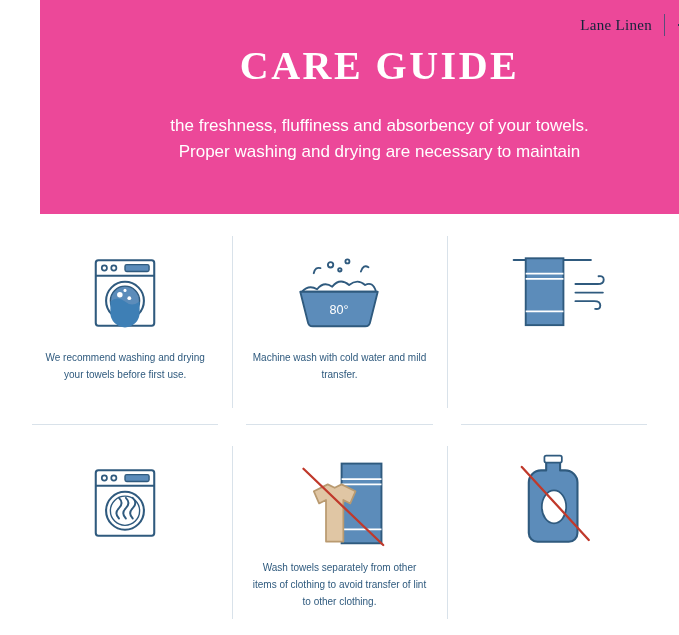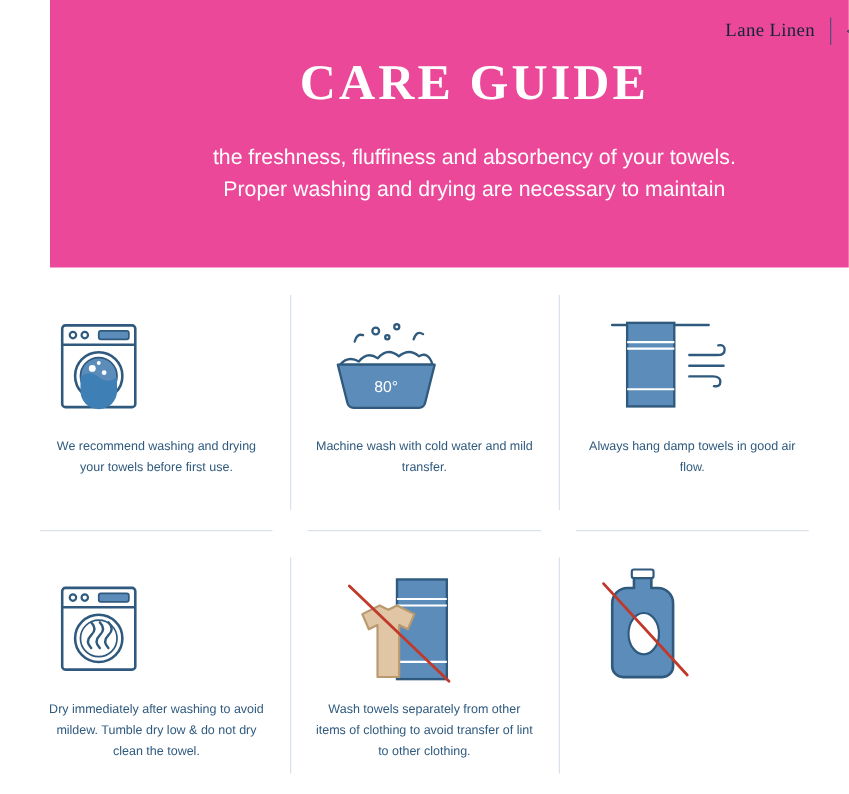--- a/index.html
+++ b/index.html
@@ -89,21 +89,21 @@
     padding: 0 18px;
     display: grid;
     grid-template-columns: 1fr 1fr 1fr;
     grid-template-rows: 210px 211px;
   }
   .cell {
     position: relative;
     box-sizing: border-box;
     display: flex;
     flex-direction: column;
-    align-items: flex-start;
+    align-items: center;
     padding: 26px 18px 0 18px;
   }
   
   .cell.vdiv::before {
     content: "";
     position: absolute;
     left: 0;
     top: 22px;
     bottom: 16px;
     width: 1px;
@@ -211,41 +211,39 @@
           <line x1="42" y1="30" x2="86" y2="30" stroke="#ffffff" stroke-width="2"></line>
           <line x1="42" y1="36" x2="86" y2="36" stroke="#ffffff" stroke-width="2"></line>
           <line x1="42" y1="74" x2="86" y2="74" stroke="#ffffff" stroke-width="2"></line>
           <g fill="none" stroke="#2f5a7e" stroke-width="2.2" stroke-linecap="round">
             <path d="M100 42 h26 q7 0 7 -5 q0 -5 -6 -4"></path>
             <path d="M100 52 h32"></path>
             <path d="M100 62 h22 q7 0 7 5 q0 5 -6 4"></path>
           </g>
         </svg>
       </div>
-      <div class="caption">Always hang damp towels in good air flow.</div>
     </div>
 
     <div class="cell hdiv">
       <div class="icon-wrap">
         <svg width="86" height="86" viewBox="0 0 100 100">
           <rect x="16" y="12" width="68" height="76" rx="3" fill="#ffffff" stroke="#2f5a7e" stroke-width="2.4"></rect>
           <line x1="16" y1="30" x2="84" y2="30" stroke="#2f5a7e" stroke-width="2.4"></line>
           <circle cx="26" cy="21" r="3" fill="none" stroke="#2f5a7e" stroke-width="2"></circle>
           <circle cx="37" cy="21" r="3" fill="none" stroke="#2f5a7e" stroke-width="2"></circle>
           <rect x="50" y="17" width="28" height="8" rx="2" fill="#5c8cba" stroke="#2f5a7e" stroke-width="1.6"></rect>
           <circle cx="50" cy="59" r="22" fill="#ffffff" stroke="#2f5a7e" stroke-width="2.4"></circle>
           <circle cx="50" cy="59" r="17" fill="none" stroke="#2f5a7e" stroke-width="1.6"></circle>
           <g fill="none" stroke="#2f5a7e" stroke-width="2.2" stroke-linecap="round">
             <path d="M43 68 q-6 -6 0 -12 q6 -6 0 -12"></path>
             <path d="M51 68 q-6 -6 0 -12 q6 -6 0 -12"></path>
             <path d="M59 68 q-6 -6 0 -12 q6 -6 0 -12"></path>
           </g>
         </svg>
       </div>
-      <div class="caption">Dry immediately after washing to avoid mildew. Tumble dry low &amp; do not dry clean the towel.</div>
     </div>
 
     <div class="cell vdiv hdiv">
       <div class="icon-wrap">
         <svg width="130" height="100" viewBox="0 0 150 115">
           <rect x="78" y="12" width="46" height="92" fill="#5c8cba" stroke="#2f5a7e" stroke-width="2.2"></rect>
           <line x1="78" y1="30" x2="124" y2="30" stroke="#ffffff" stroke-width="2"></line>
           <line x1="78" y1="36" x2="124" y2="36" stroke="#ffffff" stroke-width="2"></line>
           <line x1="78" y1="88" x2="124" y2="88" stroke="#ffffff" stroke-width="2"></line>
           <path d="M46 44 l16 -8 l8 4 l8 -4 l16 8 l-6 14 l-8 -4 v48 h-20 v-48 l-8 4 z" fill="#e0c6a4" stroke="#b99a70" stroke-width="2" stroke-linejoin="round"></path>

